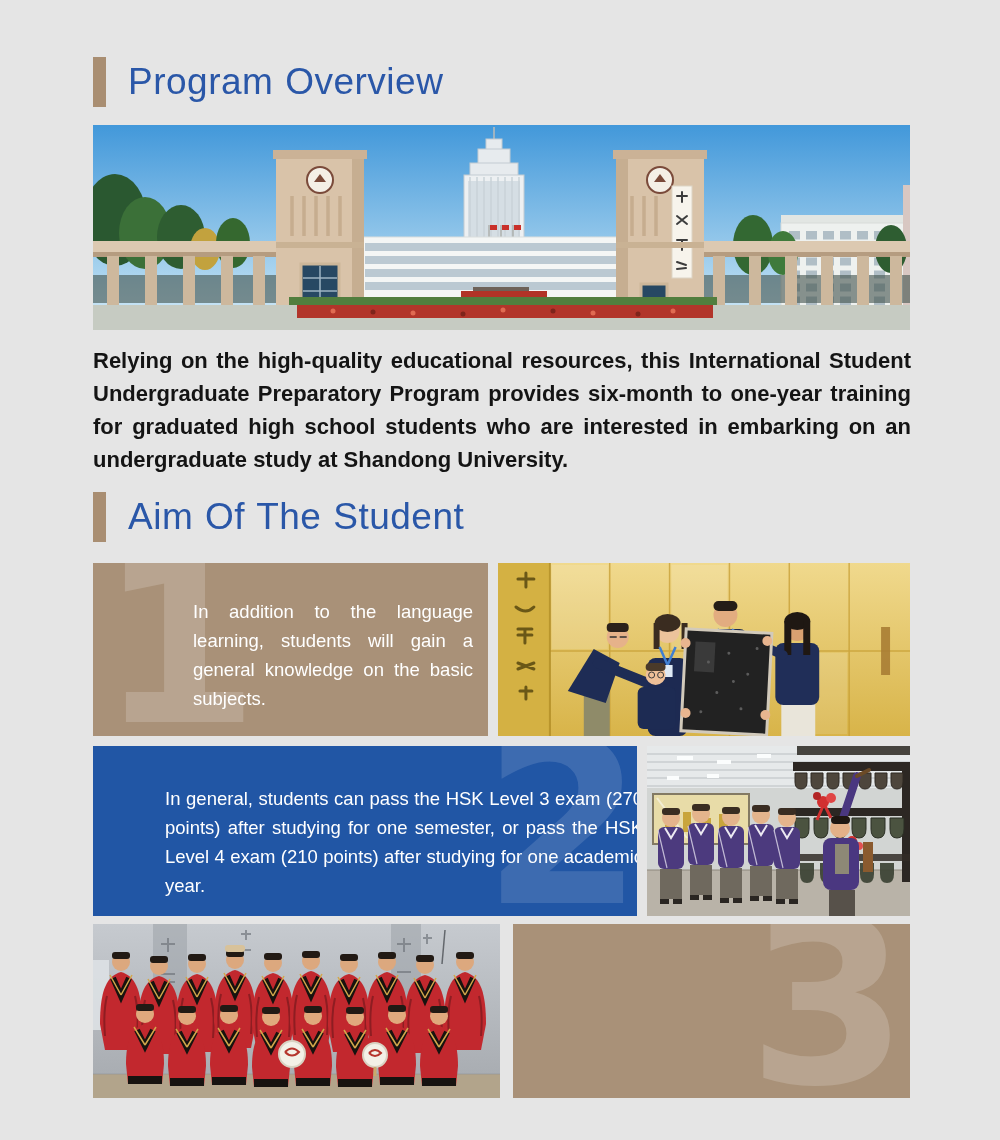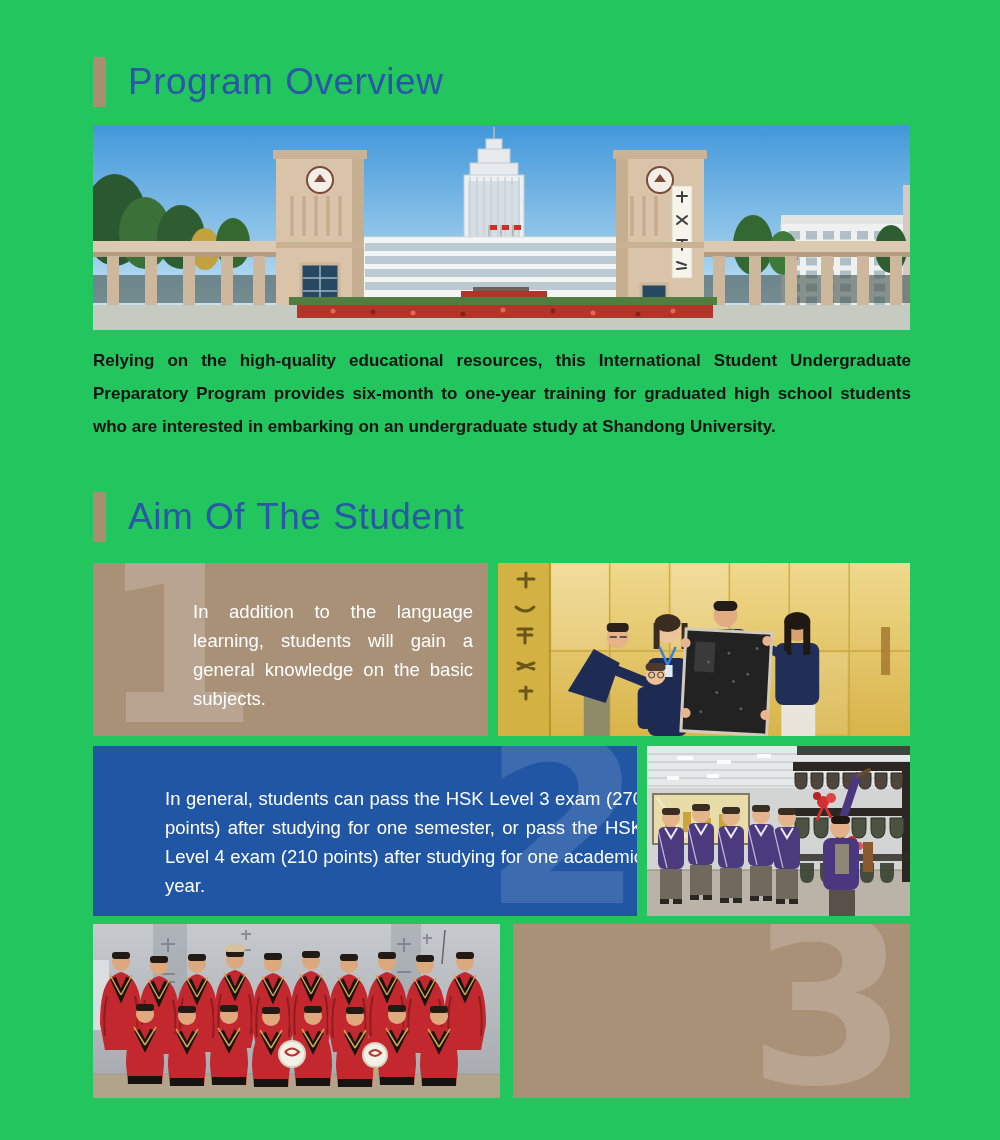--- a/index.html
+++ b/index.html
@@ -1,29 +1,29 @@
 <!DOCTYPE html>
 <html><head>
 <meta charset="utf-8">
 <style>
   html,body{margin:0;padding:0;background:#ffffff;}
-  .page{position:relative;width:1000px;height:1140px;background:#22c55e;
+  .page{position:relative;width:1000px;height:1140px;background:#e5e5e5;
         font-family:"Liberation Sans",sans-serif;overflow:hidden;}
 
   
   .sec-head{position:absolute;left:93px;display:flex;align-items:center;}
   .accent-bar{width:13px;height:50px;background:#a98e72;}
   .sec-title{margin:0 0 0 22px;font-size:37px;font-weight:500;letter-spacing:.5px;
              word-spacing:1px;color:#2a57a8;line-height:50px;white-space:nowrap;}
 
   
   .hero{position:absolute;left:93px;top:125px;width:817px;height:205px;}
   .photo svg{display:block;width:100%;height:100%;}
   .lede{position:absolute;left:93px;top:344px;width:818px;margin:0;
-        font-size:17px;font-weight:700;line-height:33px;text-align:justify;color:#141414;}
+        font-size:22px;font-weight:700;line-height:33px;text-align:justify;color:#141414;}
 
   
   .card{position:absolute;overflow:hidden;}
   .card .num{position:absolute;top:50%;transform:translateY(-53%);
              font-family:"DejaVu Sans",sans-serif;font-weight:700;font-size:230px;
              line-height:1;pointer-events:none;}
   .card-tan .num{color:rgba(255,255,255,.18);}
   .card-blue .num{color:rgba(255,255,255,.13);}
   .card .txt{position:absolute;margin:0;color:#ffffff;font-size:18.5px;
              line-height:29px;text-align:justify;}

